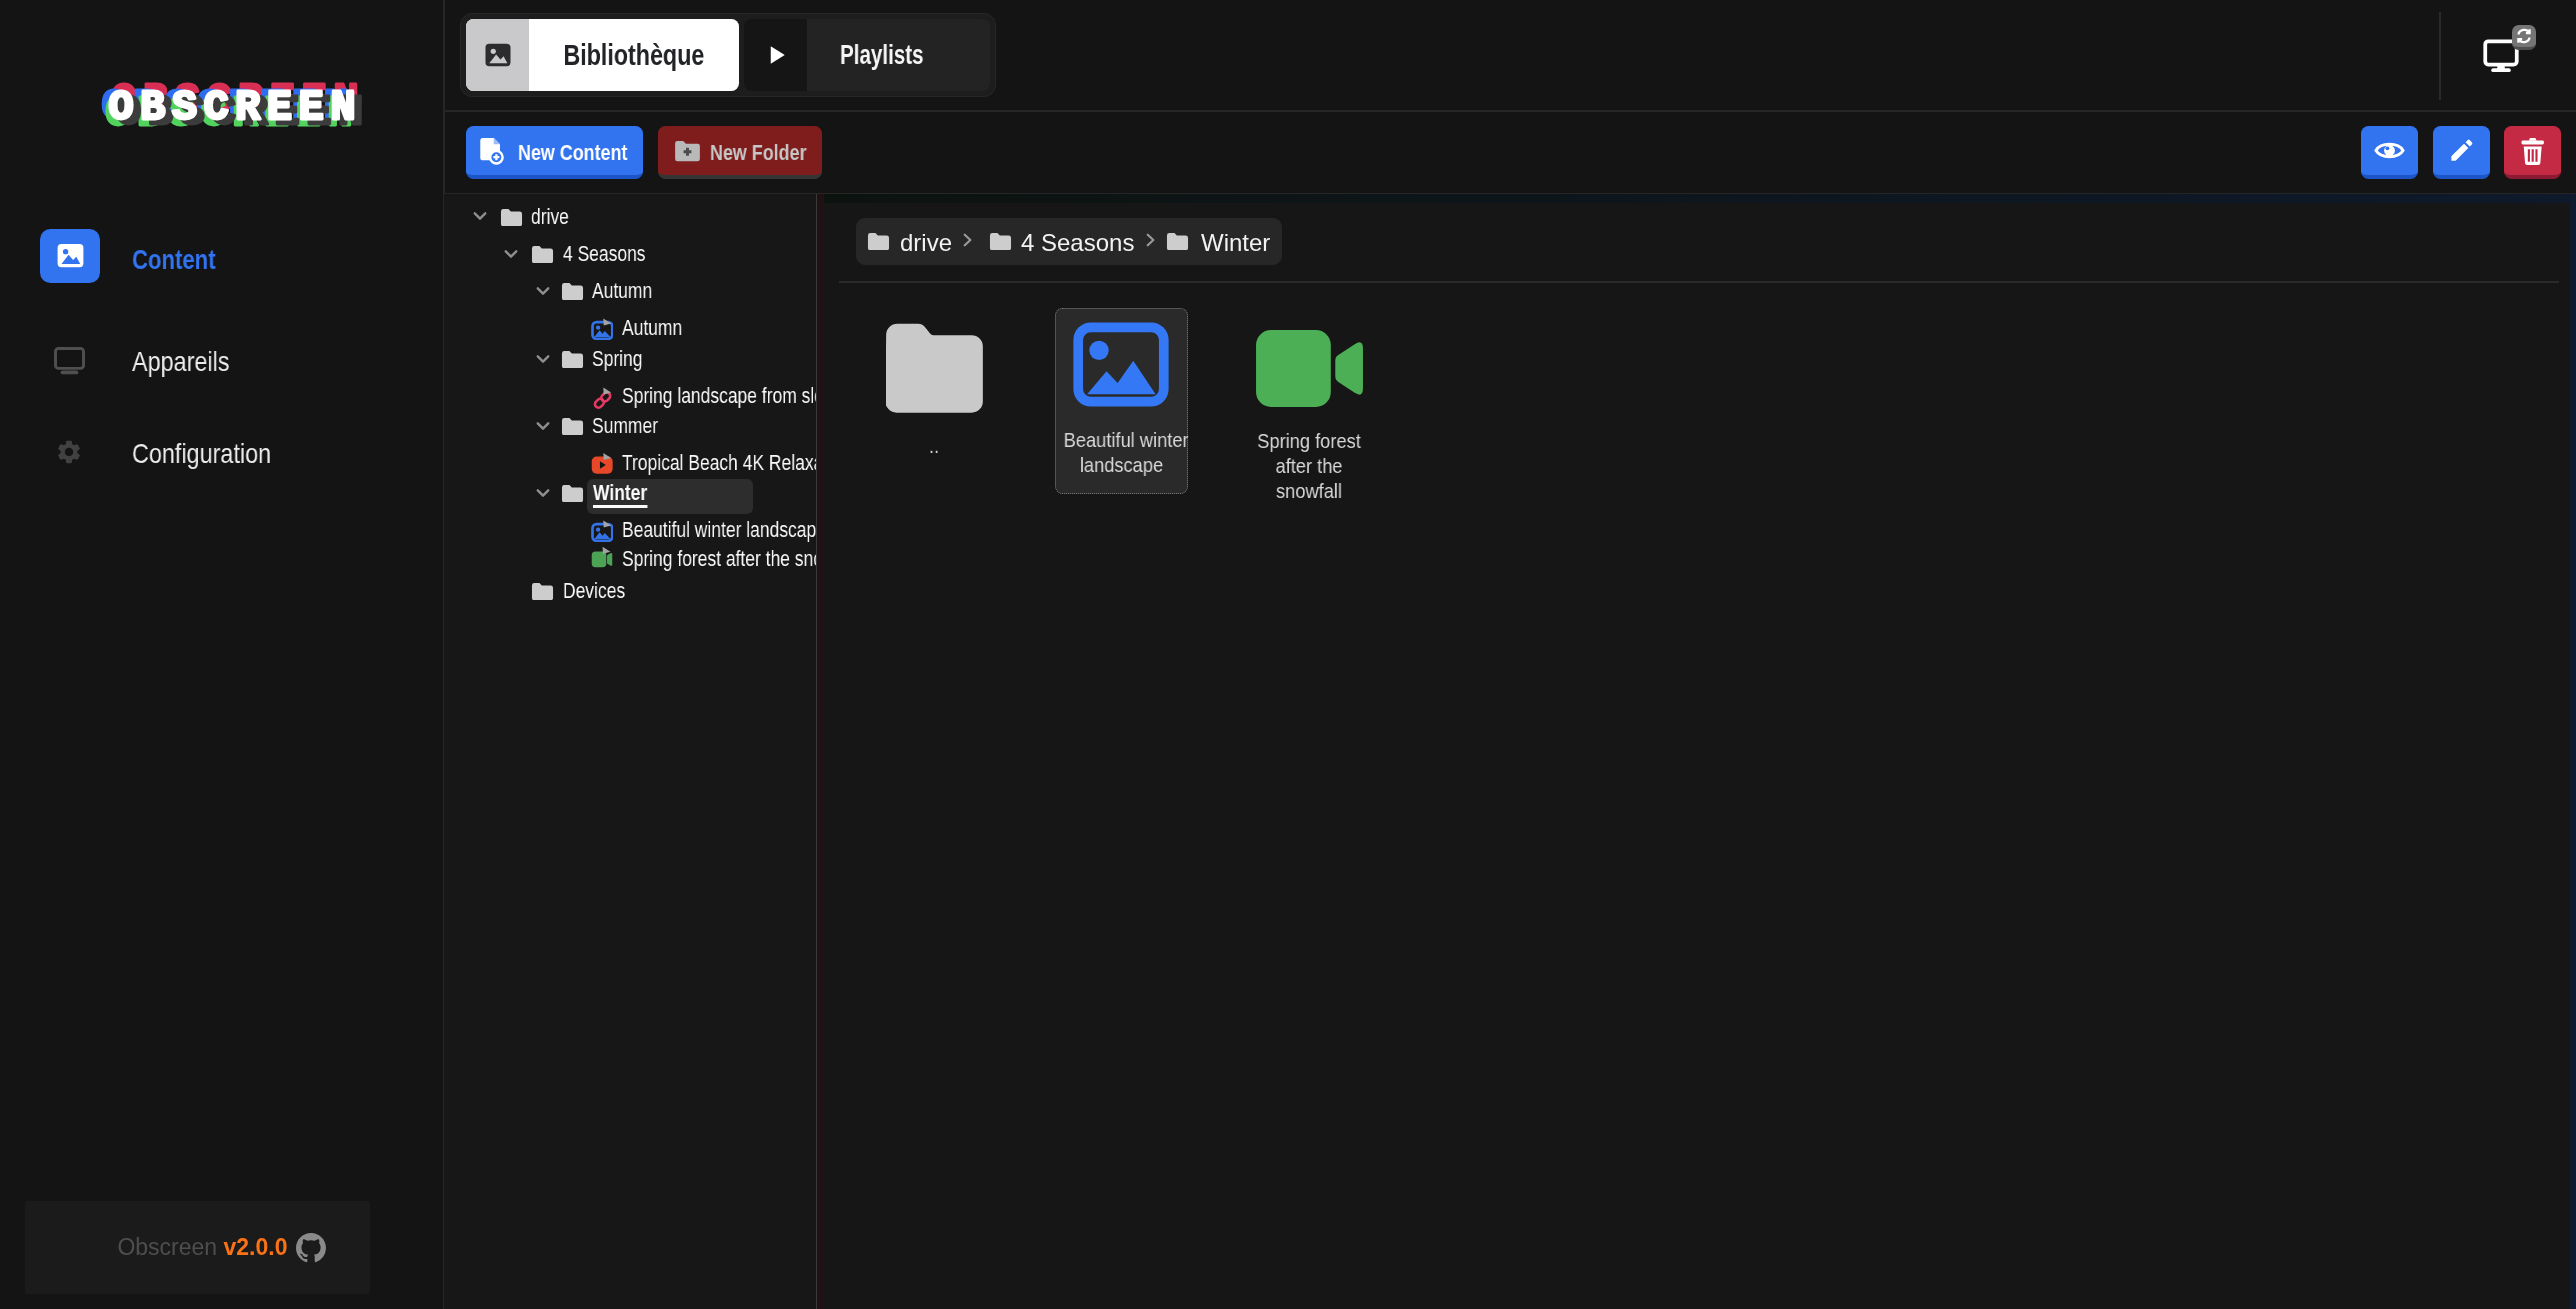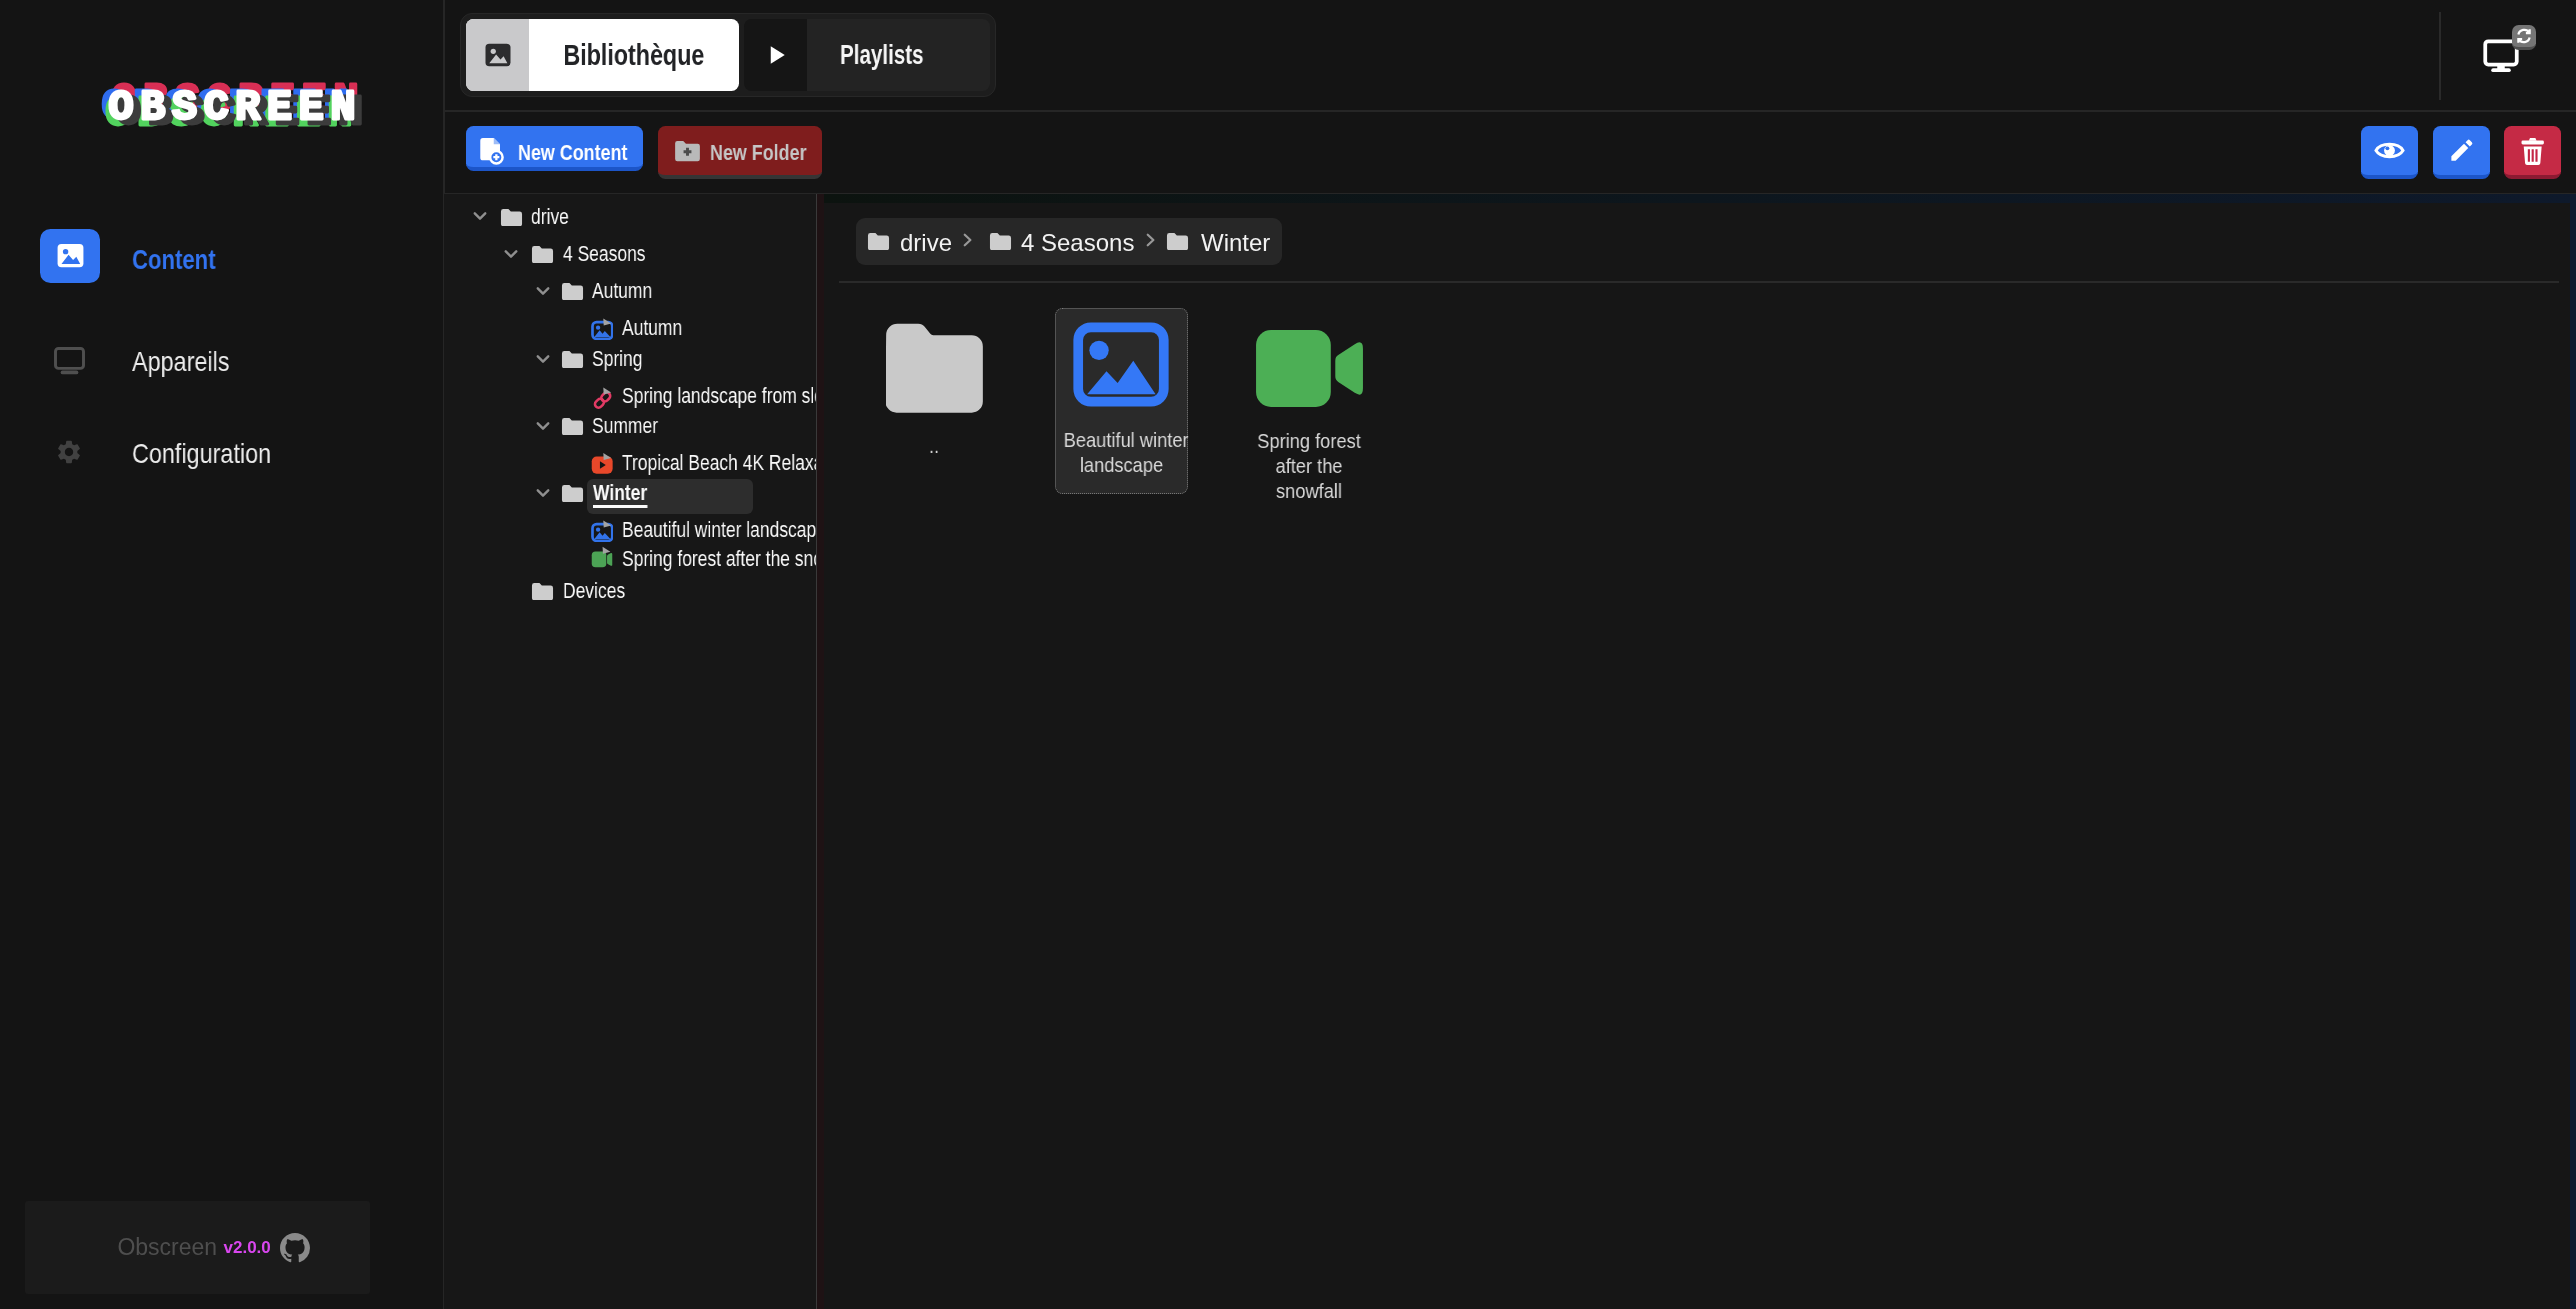--- a/index.html
+++ b/index.html
@@ -66,21 +66,21 @@
   </svg>
   <div class="menutext" style="top:345px;">Appareils</div>
 
   <svg class="abs" style="left:55px; top:438px;" width="28" height="28" viewBox="0 0 24 24">
     <path fill="#414141" d="M19.14 12.94c.04-.3.06-.61.06-.94 0-.32-.02-.64-.07-.94l2.03-1.58c.18-.14.23-.41.12-.61l-1.92-3.32c-.12-.22-.37-.29-.59-.22l-2.39.96c-.5-.38-1.03-.7-1.62-.94l-.36-2.54c-.04-.24-.24-.41-.48-.41h-3.84c-.24 0-.43.17-.47.41l-.36 2.54c-.59.24-1.13.57-1.62.94l-2.39-.96c-.22-.08-.47 0-.59.22L2.74 8.87c-.12.21-.08.47.12.61l2.03 1.58c-.05.3-.09.63-.09.94s.02.64.07.94l-2.03 1.58c-.18.14-.23.41-.12.61l1.92 3.32c.12.22.37.29.59.22l2.39-.96c.5.38 1.03.7 1.62.94l.36 2.54c.05.24.24.41.48.41h3.84c.24 0 .44-.17.47-.41l.36-2.54c.59-.24 1.13-.56 1.62-.94l2.39.96c.22.08.47 0 .59-.22l1.92-3.32c.12-.22.07-.47-.12-.61l-2.01-1.58zM12 15.6c-1.98 0-3.6-1.62-3.6-3.6s1.62-3.6 3.6-3.6 3.6 1.62 3.6 3.6-1.62 3.6-3.6 3.6z"></path>
   </svg>
   <div class="menutext" style="top:437px;">Configuration</div>
 
   <div class="abs" style="left:25.4px; top:1201px; width:345px; height:93px; background:#1b1b1b; border-radius:3px; display:flex; align-items:center; justify-content:flex-start; padding-left:92px;">
     <span style="font-size:23px; color:#4e4e4e;">Obscreen&nbsp;</span>
-    <span style="font-size:17px; color:#d946ef; font-weight:bold;">v2.0.0</span>
+    <span style="font-size:23px; color:#f97316; font-weight:bold;">v2.0.0</span>
     <svg style="margin-left:9px;" width="30" height="30" viewBox="0 0 16 16">
       <path fill="#8a8a8a" d="M8 0C3.58 0 0 3.58 0 8c0 3.54 2.29 6.53 5.47 7.59.4.07.55-.17.55-.38 0-.19-.01-.82-.01-1.49-2.01.37-2.53-.49-2.69-.94-.09-.23-.48-.94-.82-1.13-.28-.15-.68-.52-.01-.53.63-.01 1.08.58 1.23.82.72 1.21 1.87.87 2.33.66.07-.52.28-.87.51-1.07-1.78-.2-3.64-.89-3.64-3.95 0-.87.31-1.59.82-2.15-.08-.2-.36-1.02.08-2.12 0 0 .67-.21 2.2.82.64-.18 1.32-.27 2-.27s1.36.09 2 .27c1.53-1.04 2.2-.82 2.2-.82.44 1.1.16 1.92.08 2.12.51.56.82 1.27.82 2.15 0 3.07-1.87 3.75-3.65 3.95.29.25.54.73.54 1.48 0 1.07-.01 1.93-.01 2.2 0 .21.15.46.55.38A8.01 8.01 0 0 0 16 8c0-4.42-3.58-8-8-8z"></path>
     </svg>
   </div>
 
   <div class="abs hline" style="left:444px; top:110px; width:2132px;"></div>
   <div class="abs hline" style="left:444px; top:193px; width:2132px;"></div>
   <div class="abs vline" style="left:2439px; top:12px; height:88px; background:#2a2a2a;"></div>
 
   <div class="abs" id="tabsbox"></div>
@@ -100,21 +100,21 @@
         <rect x="2" y="3" width="20" height="18" rx="3" fill="#2c2c2e"></rect>
         <circle cx="8.2" cy="9" r="2.1" fill="#c9c9cb"></circle>
         <path d="M5 18.5 L10.5 11.5 L14 15.5 L16.5 13 L19.5 18.5 Z" fill="#c9c9cb"></path>
       </svg>
     </div>
     <div class="tablabel" style="color:#222326;">
         <span>Bibliothèque</span>
       </div>
   </div>
 
-  <div class="btn blue" style="left:466px; top:126px; width:177px; height:45px;">
+  <div class="btn blue" style="left:466px; top:126px; width:177px; height:53px;">
     <svg width="25.4" height="28" viewBox="0 0 24 27" style="position:absolute; left:12.7px; top:11.2px;">
       <path d="M3 1 h11 l6 6 v13 a2.5 2.5 0 0 1 -2.5 2.5 h-14 a2.5 2.5 0 0 1 -2.5 -2.5 v-16.5 a2.5 2.5 0 0 1 2.5 -2.5 z" fill="#fff"></path>
       <path d="M14 1 l6 6 h-6 z" fill="#9dbcf7"></path>
       <circle cx="16.5" cy="19.5" r="6" fill="#3273f0" stroke="#ffffff" stroke-width="2.4"></circle>
       <path d="M16.5 16.6 v5.8 M13.6 19.5 h5.8" stroke="#ffffff" stroke-width="2.2"></path>
     </svg>
     <div class="btxt" style="left:52px;">New Content</div>
   </div>
   <div class="btn gray" style="left:658px; top:126px; width:164px; height:53px;">
     <svg width="27" height="24" viewBox="0 0 24 20" style="position:absolute; left:15.7px; top:13.4px;">

